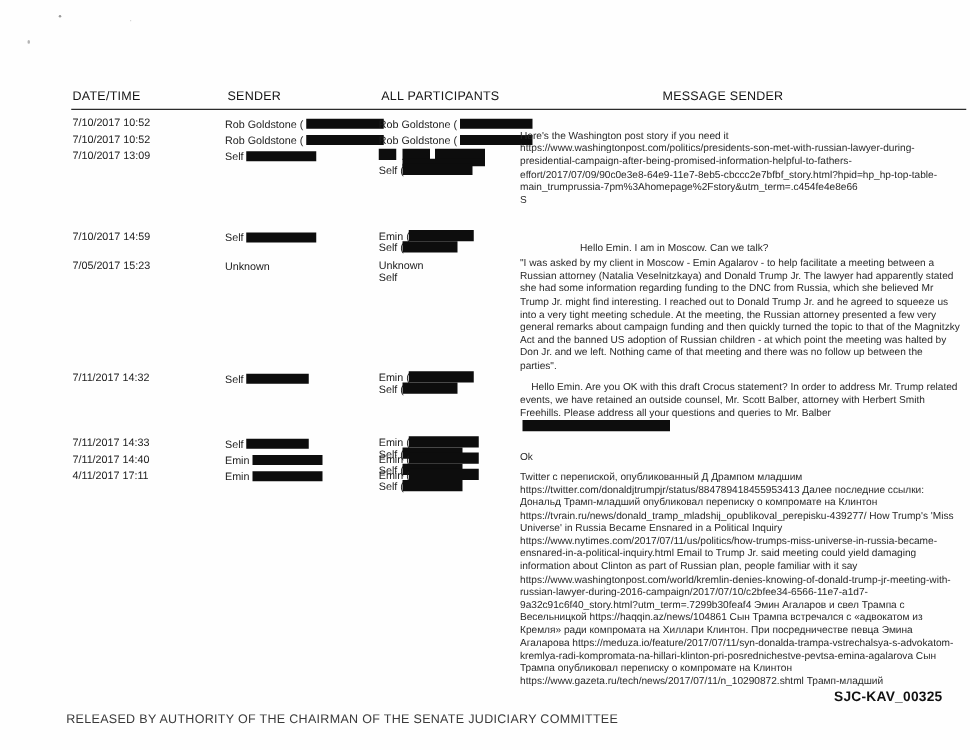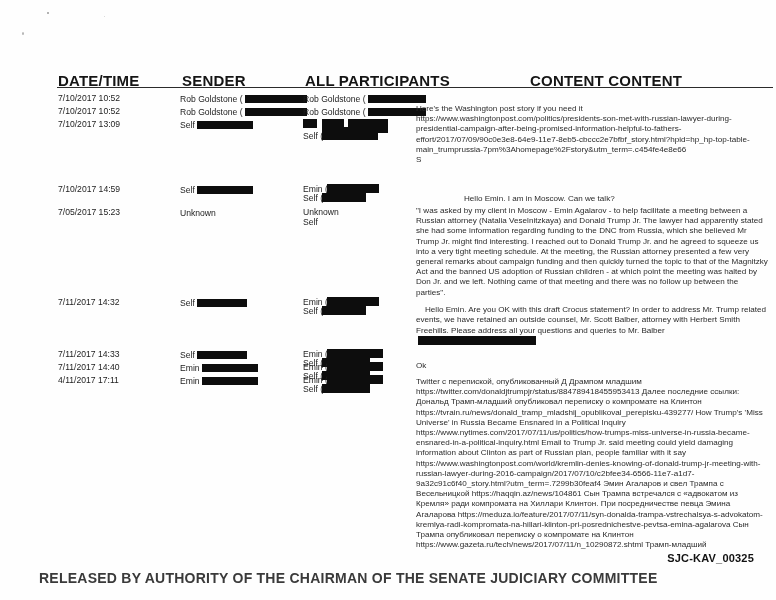--- a/index.html
+++ b/index.html
@@ -31,22 +31,22 @@
   
   .thead {
     position: absolute;
     left: 58px;
     top: 72px;
     width: 714px;
     height: 14px;
   }
   .th {
     position: absolute;
-    font-size: 15px;
-    font-weight: bold;
+    font-size: 10px;
+    font-weight: normal;
     letter-spacing: 0.2px;
     white-space: nowrap;
     color: #151515;
   }
   .th-date  { left: 0px; }
   .th-send  { left: 124px; }
   .th-part  { left: 247px; }
   .th-msg   { left: 472px; }
 
   .hrule {
@@ -121,26 +121,25 @@
   .footer-conf .strike::after {
     content: "";
     position: absolute;
     left: -2px;
     right: -2px;
     top: 50%;
     border-top: 1.4px solid #111;
   }
   .footer-rel {
     position: absolute;
-    left: 39px;
+    left: 53px;
     top: 570px;
-    font-size: 14px;
+    font-size: 10px;
     letter-spacing: 0.25px;
     color: #3a3a3a;
-    font-weight: bold;
   }
   .footer-bates {
     position: absolute;
     right: 22px;
     top: 552px;
     font-size: 11px;
     font-weight: bold;
     letter-spacing: 0.2px;
     color: #111;
   }
@@ -151,21 +150,21 @@
 <div class="page">
 
   <div class="speckle sp1"></div>
   <div class="speckle sp2"></div>
   <div class="speckle sp3"></div>
 
   <div class="thead">
     <div class="th th-date">DATE/TIME</div>
     <div class="th th-send">SENDER</div>
     <div class="th th-part">ALL PARTICIPANTS</div>
-    <div class="th th-msg">CONTENT CONTENT</div>
+    <div class="th th-msg">MESSAGE SENDER</div>
   </div>
   <div class="hrule"></div>
 
   <div class="row" style="top:93px;">
     <div class="cell c-date">7/10/2017 10:52</div>
     <div class="cell c-send">
       <span class="lbl">Rob Goldstone (</span><span class="bar" style="width:62px;"></span>
     </div>
     <div class="cell c-part">
       <span class="lbl">Rob Goldstone (</span><span class="bar" style="width:58px;"></span>

